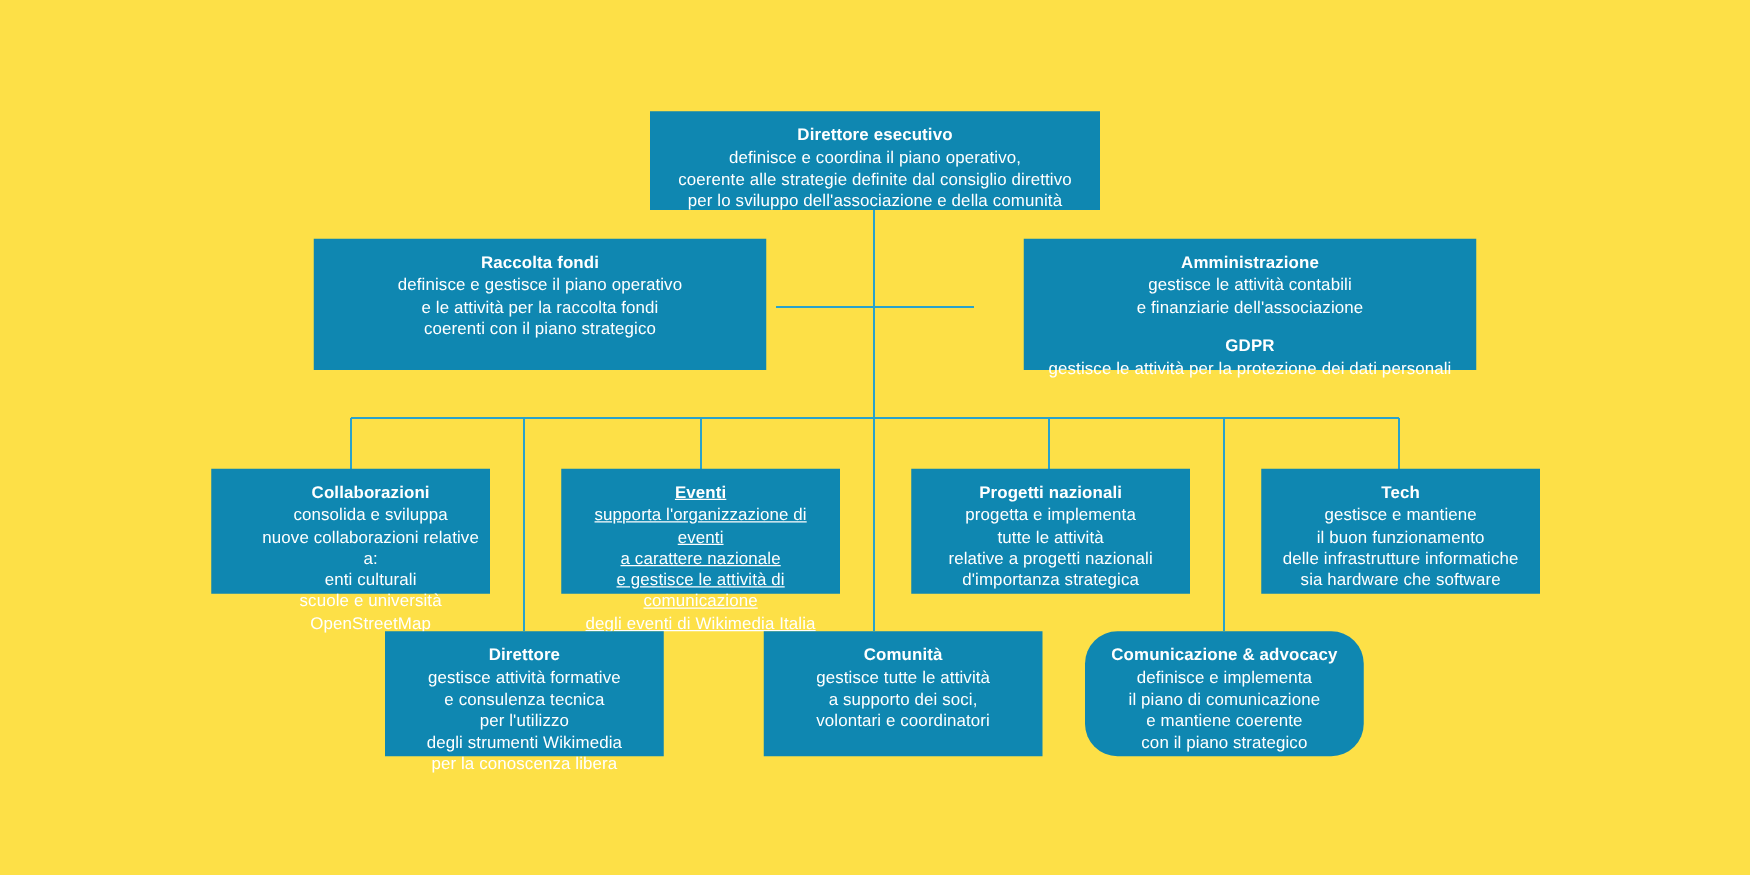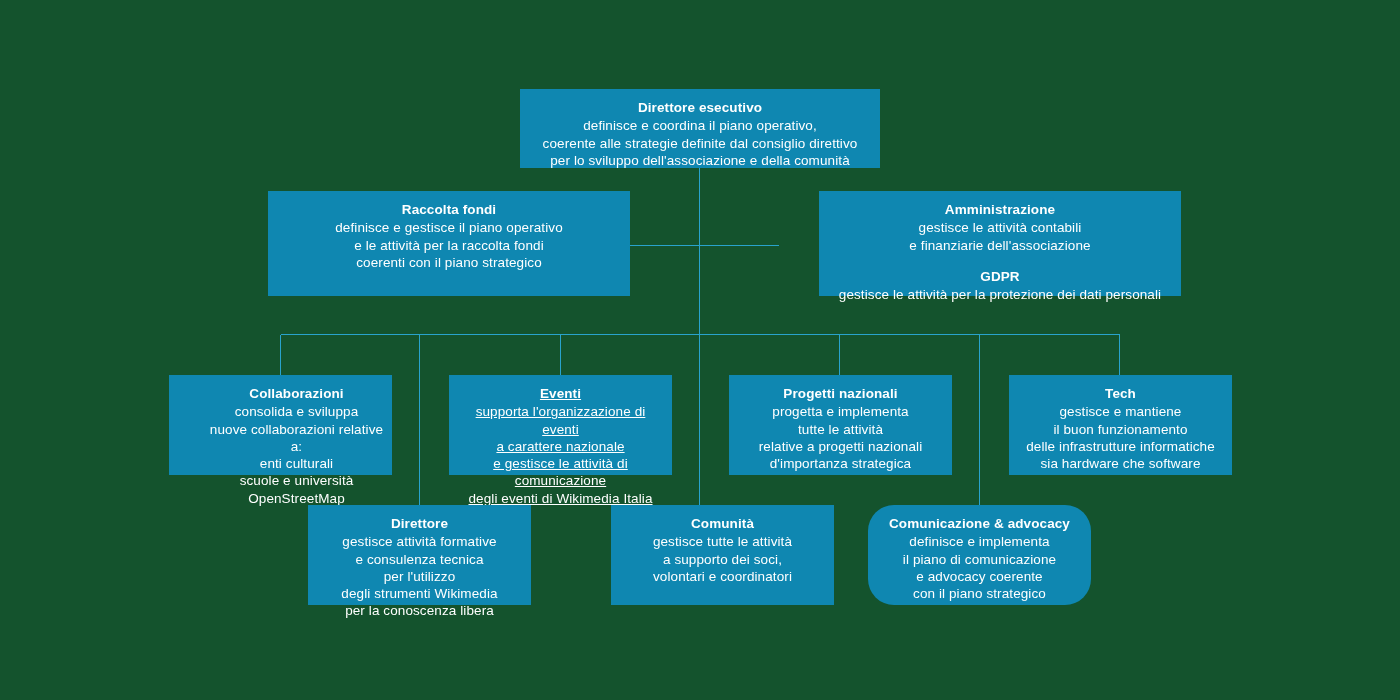--- a/index.html
+++ b/index.html
@@ -7,21 +7,21 @@
     width: 1400px;
     height: 700px;
     background: #000000;
     overflow: hidden;
     font-family: "Liberation Sans", sans-serif;
   }
   #chart {
     position: relative;
     width: 1400px;
     height: 700px;
-    background: #14532d;
+    background: #fde047;
   }
   .conn-layer {
     position: absolute;
     left: 0; top: 0;
     width: 1400px;
     height: 700px;
     pointer-events: none;
   }
   .node {
     position: absolute;
@@ -67,21 +67,21 @@
     </g>
   </svg>
 
   <div class="node" style="left:520px; top:89px; width:360px; height:79px;">
     <span class="ttl">Direttore esecutivo</span>
     <span class="ln">definisce e coordina il piano operativo,</span>
     <span class="ln">coerente alle strategie definite dal consiglio direttivo</span>
     <span class="ln">per lo sviluppo dell'associazione e della comunità</span>
   </div>
 
-  <div class="node" style="left:268px; top:191px; width:362px; height:105px;">
+  <div class="node" style="left:251px; top:191px; width:362px; height:105px;">
     <span class="ttl">Raccolta fondi</span>
     <span class="ln">definisce e gestisce il piano operativo</span>
     <span class="ln">e le attività per la raccolta fondi</span>
     <span class="ln">coerenti con il piano strategico</span>
   </div>
 
   <div class="node" style="left:779px; top:191px; width:362px; height:105px;margin-left:40px;">
     <span class="ttl">Amministrazione</span>
     <span class="ln">gestisce le attività contabili</span>
     <span class="ln">e finanziarie dell'associazione</span>
@@ -137,17 +137,17 @@
     <span class="ttl">Comunità</span>
     <span class="ln">gestisce tutte le attività</span>
     <span class="ln">a supporto dei soci,</span>
     <span class="ln">volontari e coordinatori</span>
   </div>
 
   <div class="node" style="left:868px; top:505px; width:223px; height:100px;border-radius:26px;">
     <span class="ttl">Comunicazione &amp; advocacy</span>
     <span class="ln">definisce e implementa</span>
     <span class="ln">il piano di comunicazione</span>
-    <span class="ln">e advocacy coerente</span>
+    <span class="ln">e mantiene coerente</span>
     <span class="ln">con il piano strategico</span>
   </div>
 
 </div>
 
 </body></html>

